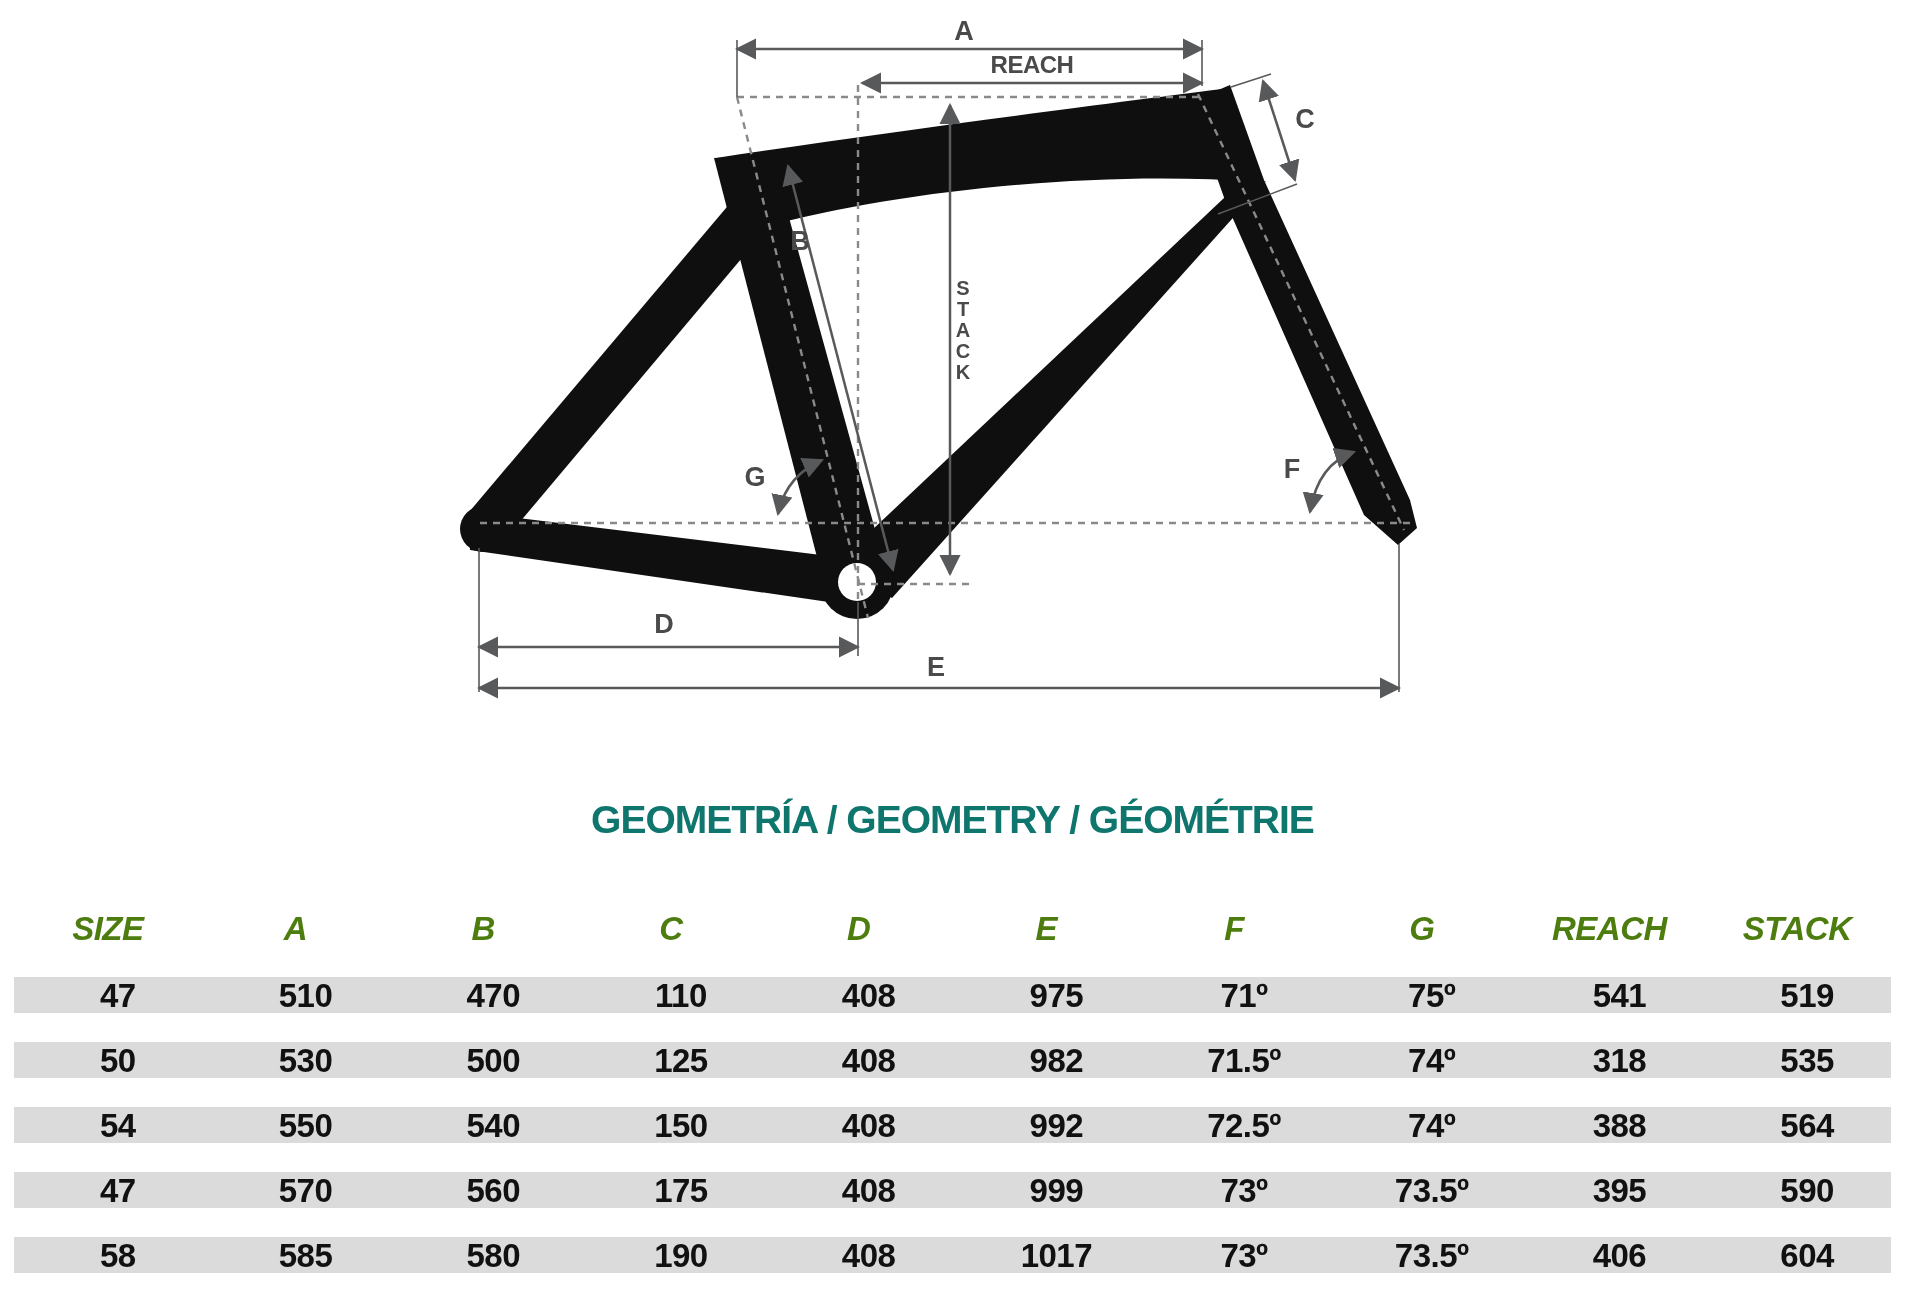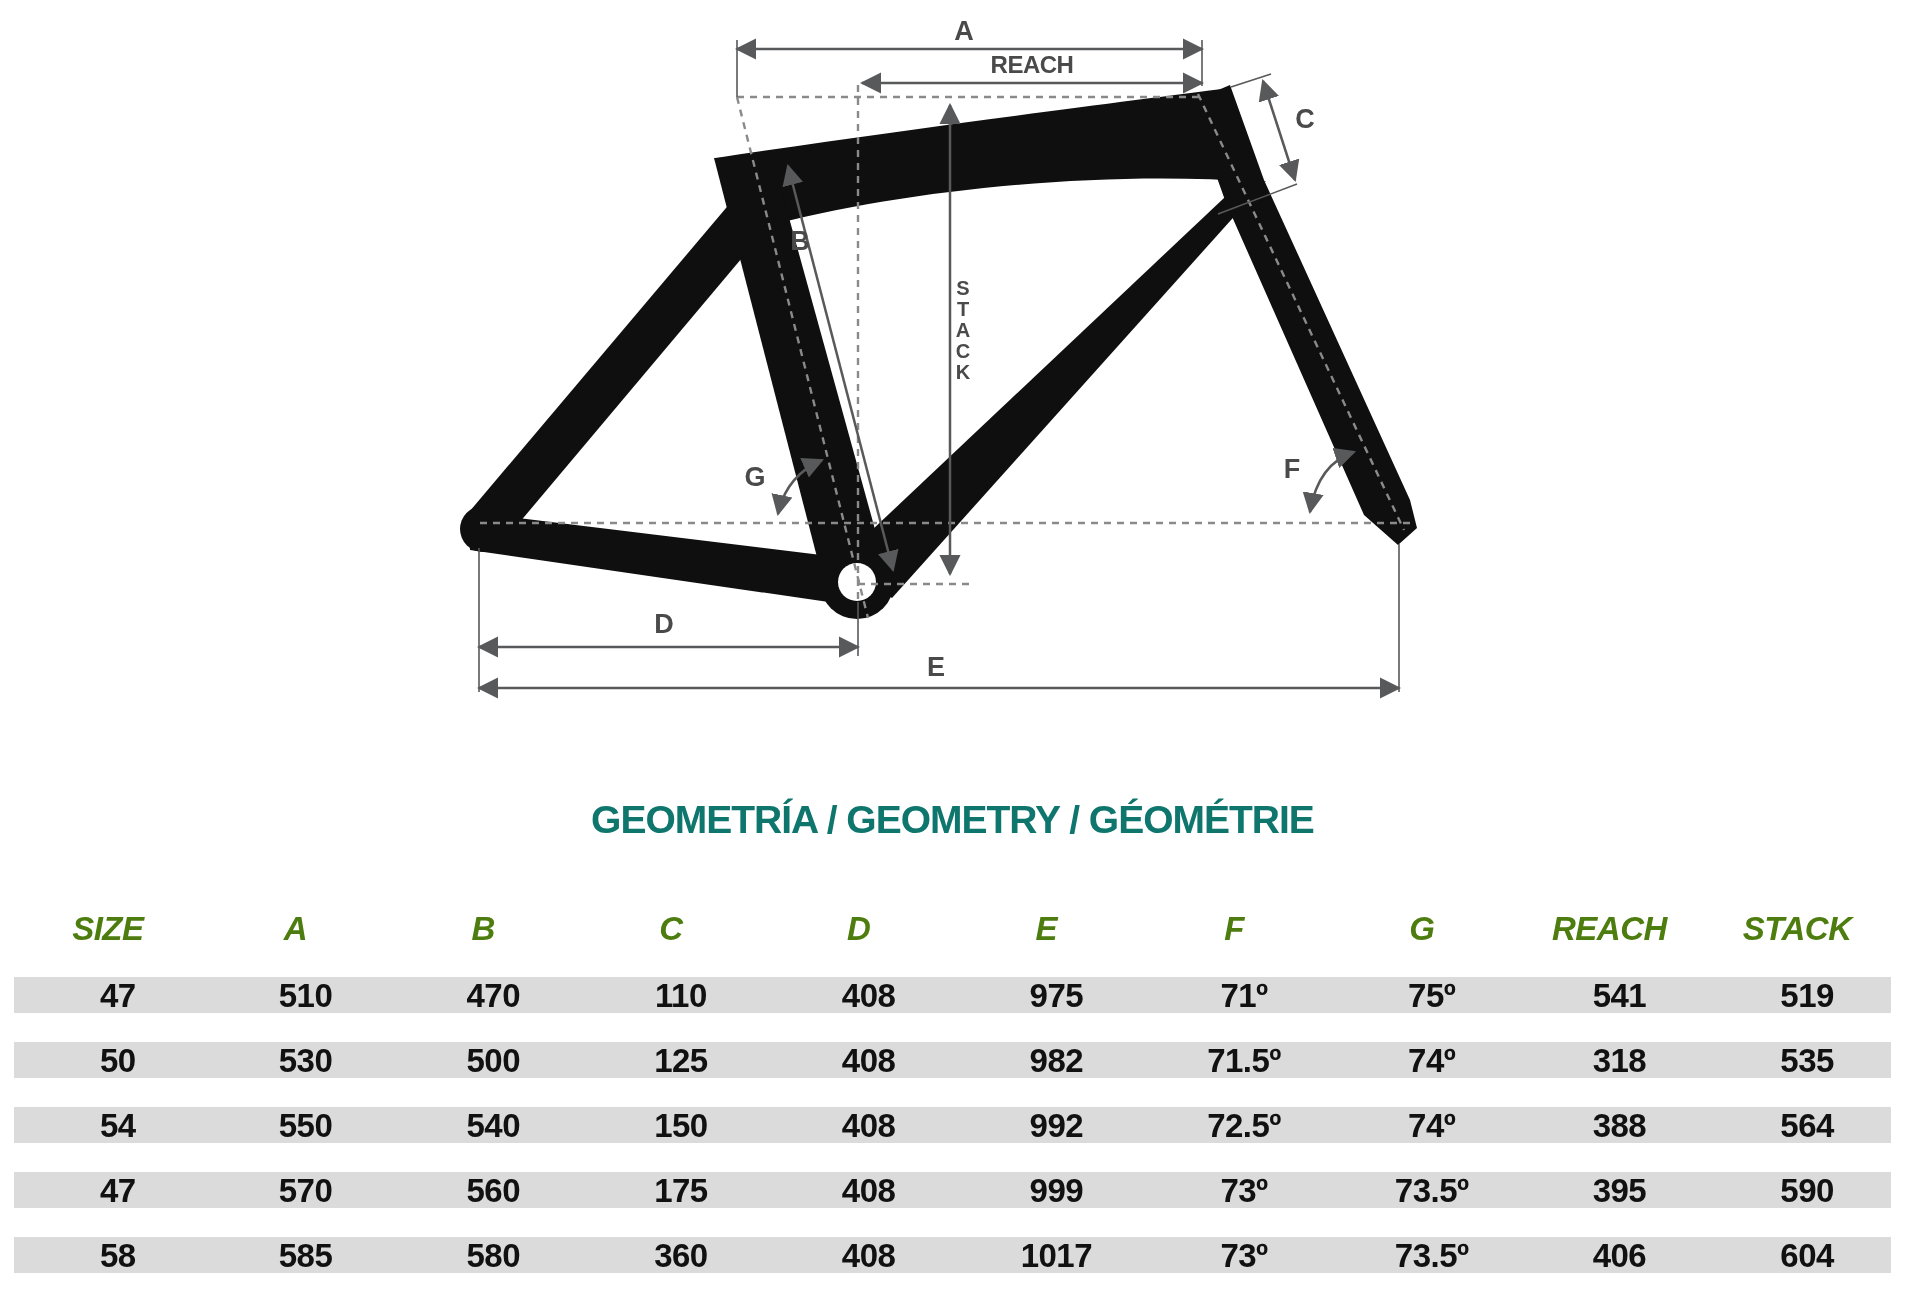--- a/index.html
+++ b/index.html
@@ -168,21 +168,21 @@
           <div class="td">999</div>
           <div class="td">73º</div>
           <div class="td">73.5º</div>
           <div class="td">395</div>
           <div class="td">590</div>
         </div>
         <div class="tr">
           <div class="td">58</div>
           <div class="td">585</div>
           <div class="td">580</div>
-          <div class="td">360</div>
+          <div class="td">190</div>
           <div class="td">408</div>
           <div class="td">1017</div>
           <div class="td">73º</div>
           <div class="td">73.5º</div>
           <div class="td">406</div>
           <div class="td">604</div>
         </div>
       </div>
   </div>
 

